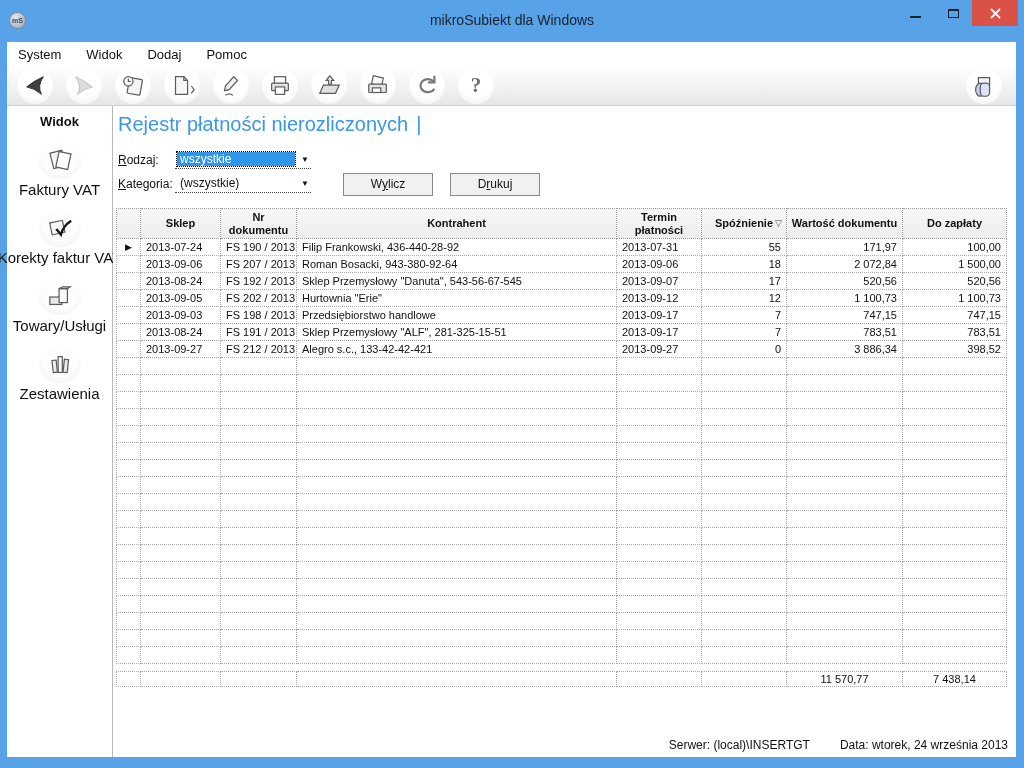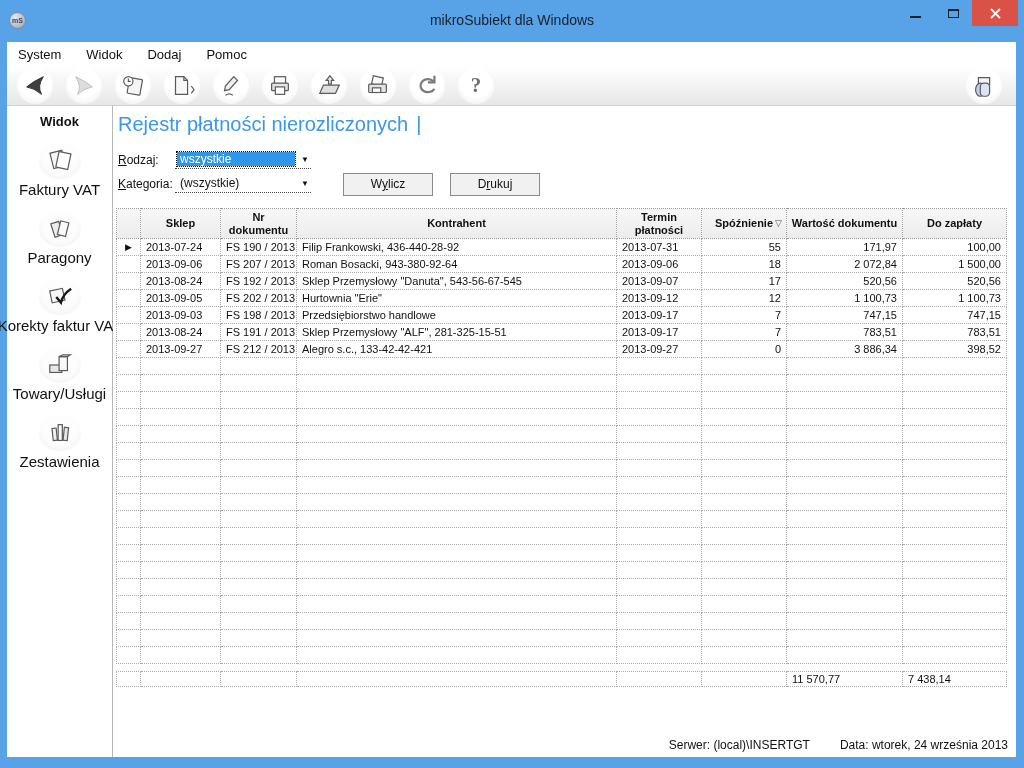--- a/index.html
+++ b/index.html
@@ -56,21 +56,21 @@
 
   
   table.grid, table.totals { border-collapse:collapse; table-layout:fixed; width:890px; margin-left:3px; font-size:11px; color:#111; }
   table.grid { margin-top:12px; }
   .grid th { background:linear-gradient(#f7f7f7,#ececec); font-weight:bold; border:1px dotted #9a9a9a; height:30px; padding:0 2px; line-height:1.15; text-align:center; position:relative; }
   .grid td { border:1px dotted #ababab; height:17px; padding:0 5px; white-space:nowrap; overflow:hidden; }
   .grid td.num { text-align:right; }
   .grid td.sel { text-align:center; padding:0; font-size:9px; }
   .sort-ind { position:absolute; right:4px; top:9px; font-size:9px; color:#9a9a9a; }
   table.totals { margin-top:7px; }
-  .totals td { border:1px dotted #ababab; height:15px; padding:0 5px; text-align:left; white-space:nowrap; }
+  .totals td { border:1px dotted #ababab; height:15px; padding:0 5px; text-align:center; white-space:nowrap; }
 
   
   .statusbar { position:absolute; right:8px; bottom:5px; font-size:12px; color:#111; display:flex; gap:30px; }
 
   svg .ln { stroke:#5b5b5b; stroke-width:1.3; fill:none; }
   svg .fl { stroke:#5b5b5b; stroke-width:1.3; }
 </style>
 </head>
 <body>
 
@@ -201,29 +201,20 @@
       <div class="sb-item">
         <div class="sb-icon">
             <svg width="30" height="28" viewBox="0 0 32 30">
           <rect x="7" y="5" width="13" height="17" fill="#f6f6f6" class="fl" transform="rotate(-14 13 13)"></rect>
           <rect x="13" y="6" width="13" height="17" fill="#ffffff" class="fl" transform="rotate(12 20 15)"></rect>
         </svg>
           </div>
         <span class="sb-label">Faktury VAT</span>
       </div>
 
-      <div class="sb-item">
-        <div class="sb-icon">
-            <svg width="30" height="26" viewBox="0 0 32 28">
-          <rect x="8" y="7" width="9" height="15" fill="#ededed" class="fl" transform="rotate(-18 12 14)"></rect>
-          <rect x="15" y="6" width="9" height="15" fill="#fafafa" class="fl" transform="rotate(14 19 13)"></rect>
-        </svg>
-          </div>
-        <span class="sb-label">Paragony</span>
-      </div>
 
       <div class="sb-item">
         <div class="sb-icon">
             <svg width="30" height="26" viewBox="0 0 32 28">
           <rect x="6" y="6" width="14" height="13" fill="#f7f7f7" class="fl" transform="rotate(-12 13 12)"></rect>
           <path d="M12 14 l5 6 q2 -9 11 -15" stroke="#1a1a1a" stroke-width="2.6" fill="none"></path>
         </svg>
           </div>
         <span class="sb-label">Korekty faktur VAT</span>
       </div>

